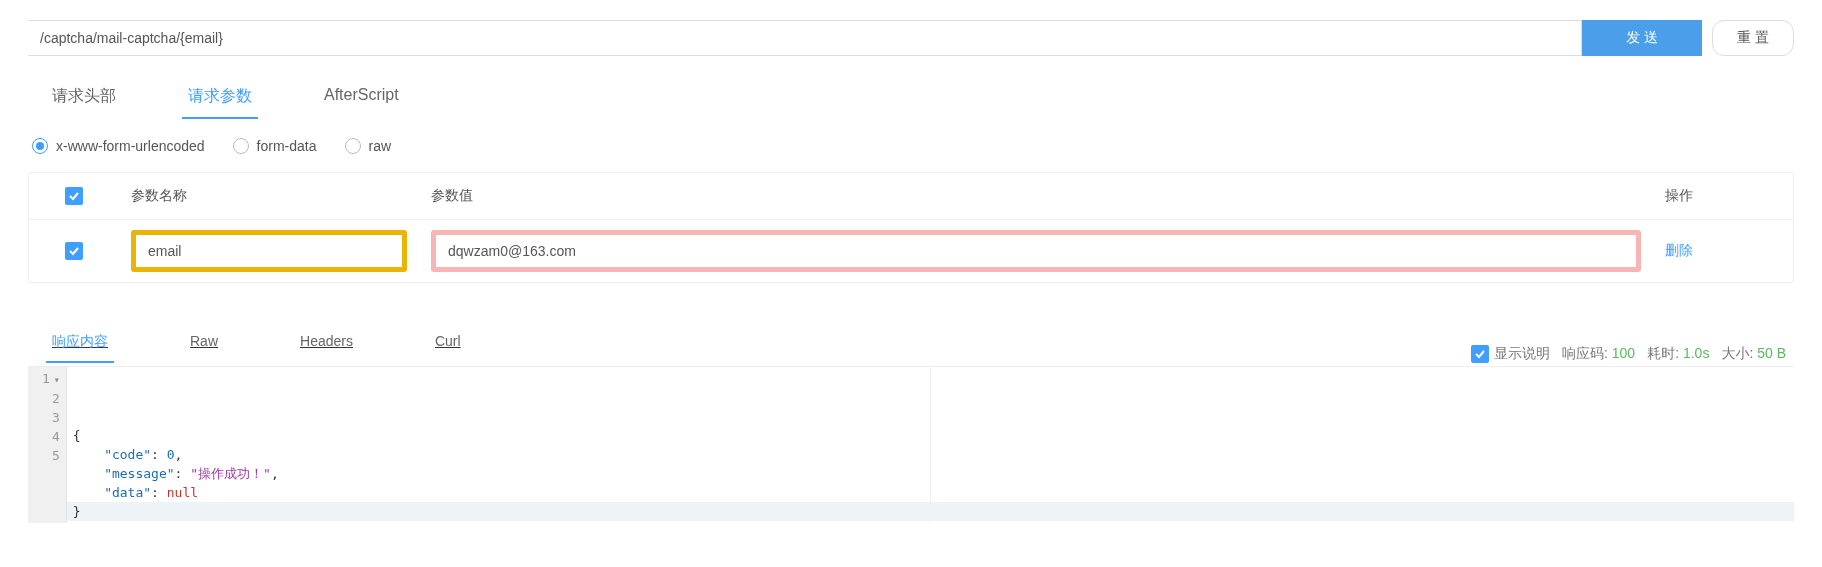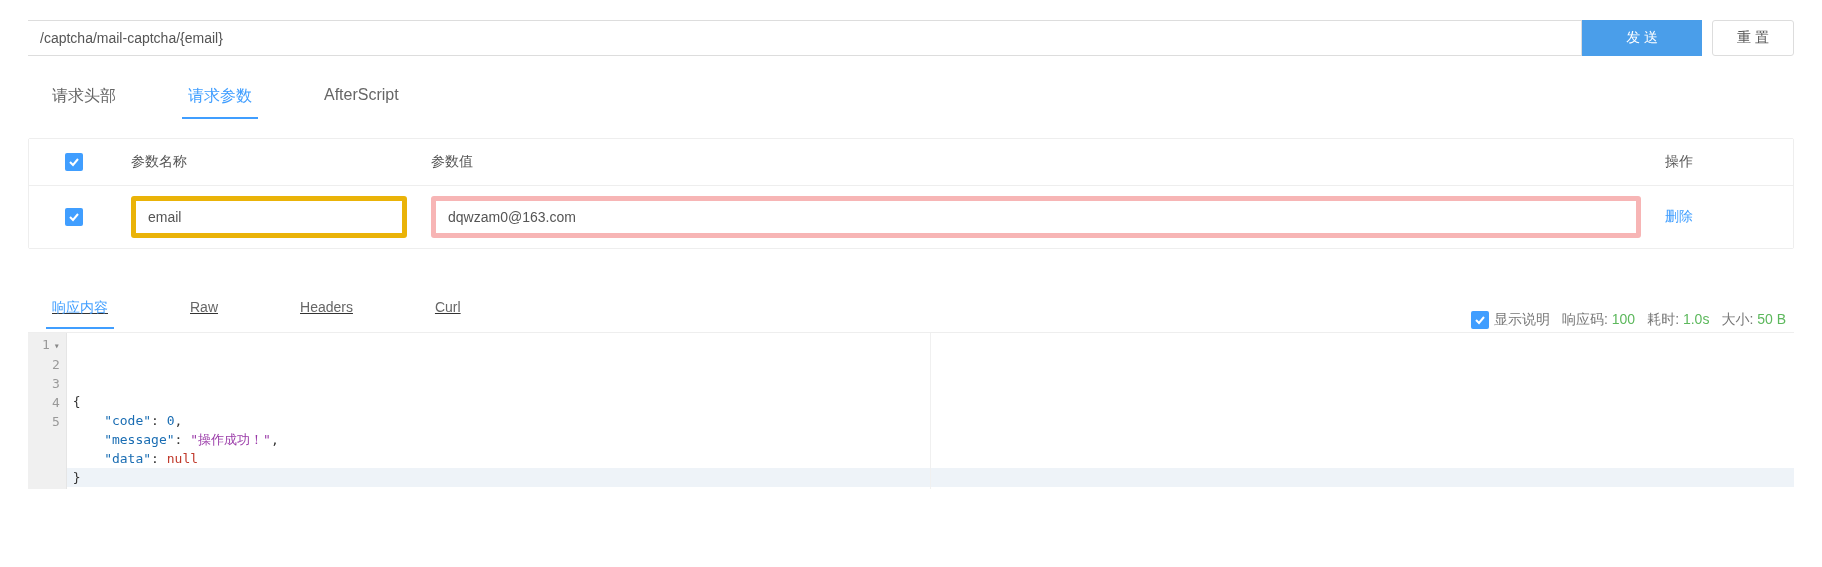--- a/index.html
+++ b/index.html
@@ -6,21 +6,21 @@
 body { font-family: -apple-system, BlinkMacSystemFont, "Segoe UI", "PingFang SC", "Microsoft YaHei", sans-serif; font-size: 14px; color: #333; background: #fff; }
 
 .container { padding: 20px 28px; }
 
 
 .request-bar { display: flex; gap: 0; margin-bottom: 20px; }
 .method-select { background: #87b8e8; color: #fff; border: 1px solid #87b8e8; padding: 0 18px; height: 36px; display: flex; align-items: center; gap: 40px; cursor: pointer; border-radius: 3px 0 0 3px; font-size: 14px; min-width: 145px; justify-content: space-between; }
 .method-select .chev { font-size: 11px; opacity: 0.9; }
 .url-input { flex: 1; border: 1px solid #ddd; border-left: none; padding: 0 12px; height: 36px; font-size: 14px; color: #555; outline: none; }
 .send-btn { background: #4a9eea; color: #fff; border: none; padding: 0 44px; height: 36px; cursor: pointer; font-size: 14px; margin-left: 0; }
-.reset-btn { background: #fff; color: #555; border: 1px solid #ddd; padding: 0 24px; height: 36px; cursor: pointer; font-size: 14px; margin-left: 10px; border-radius: 3px; }
+.reset-btn { background: #fff; color: #555; border: 1px solid #ddd; padding: 0 24px; height: 36px; cursor: pointer; font-size: 14px; margin-left: 10px; border-radius: 12px; }
 
 
 .tabs { display: flex; gap: 60px; padding: 0 18px; border-bottom: 1px solid transparent; margin-bottom: 18px; }
 .tab { padding: 10px 6px; cursor: pointer; color: #666; font-size: 16px; border-bottom: 2px solid transparent; }
 .tab.active { color: #409eff; border-bottom-color: #409eff; }
 
 
 .radio-row { display: flex; gap: 28px; padding: 0 4px; margin-bottom: 18px; align-items: center; }
 .radio-item { display: flex; align-items: center; gap: 8px; cursor: pointer; color: #555; }
 .radio-circle { width: 16px; height: 16px; border-radius: 50%; border: 1px solid #bbb; display: flex; align-items: center; justify-content: center; }
@@ -78,20 +78,34 @@
     <button class="send-btn">发 送</button>
     <button class="reset-btn">重 置</button>
   </div>
 
   <div class="tabs">
     <div class="tab">请求头部</div>
     <div class="tab active">请求参数</div>
     <div class="tab">AfterScript</div>
   </div>
 
+  <div class="radio-row">
+    <div class="radio-item checked">
+      <span class="radio-circle"></span>
+      <span>x-www-form-urlencoded</span>
+    </div>
+    <div class="radio-item">
+      <span class="radio-circle"></span>
+      <span>form-data</span>
+    </div>
+    <div class="radio-item">
+      <span class="radio-circle"></span>
+      <span>raw</span>
+    </div>
+  </div>
 
   <div class="params-table">
     <div class="params-header">
       <div class="p-col-check">
         <div class="checkbox">
           <svg viewBox="0 0 12 12">
               <path d="M2 6 L5 9 L10 3" stroke="#fff" stroke-width="2" fill="none"></path>
             </svg>
         </div>
       </div>

